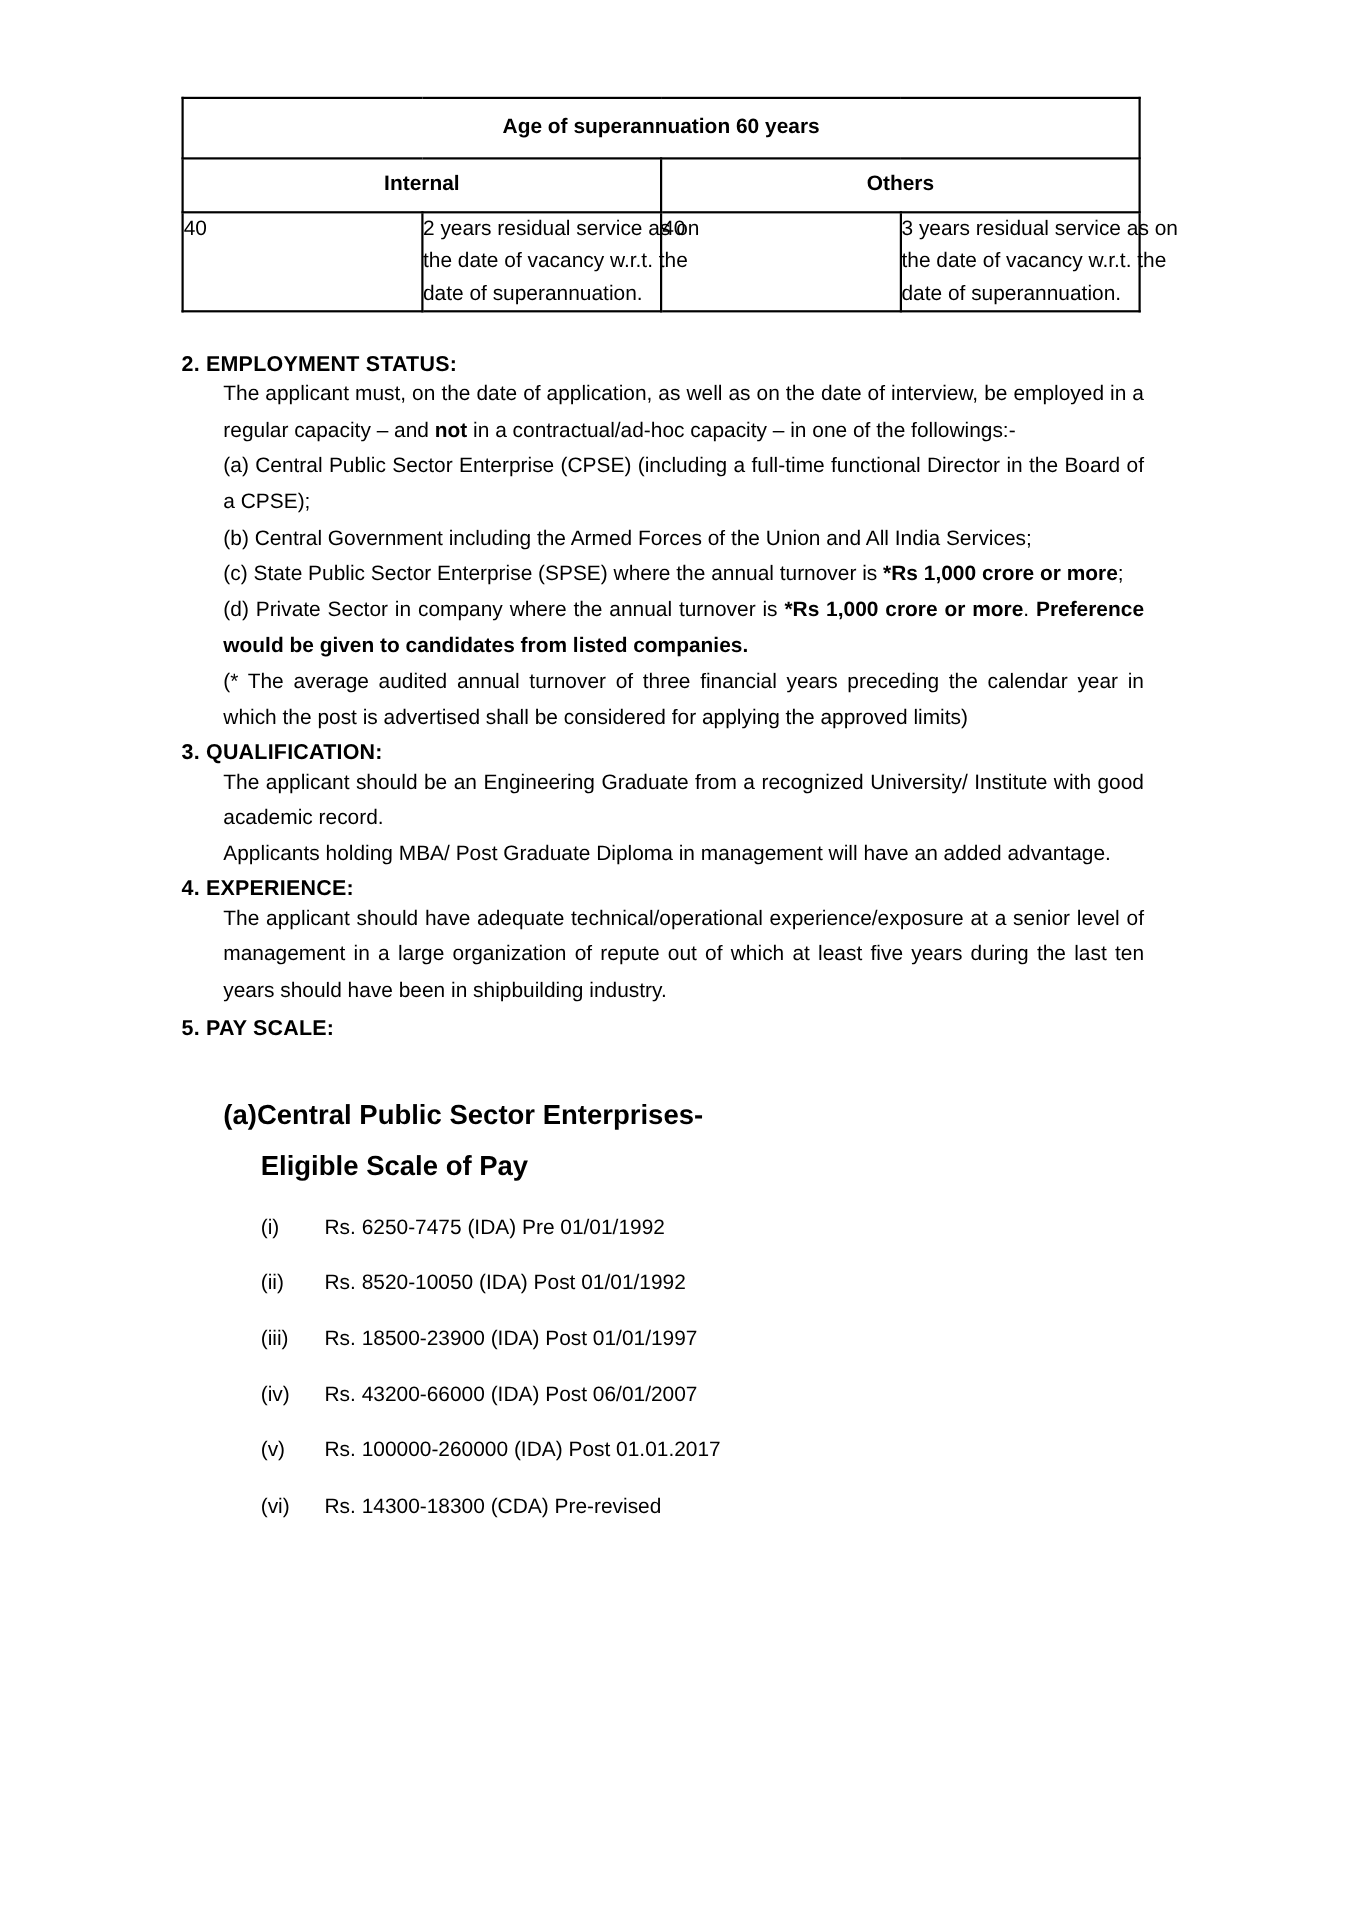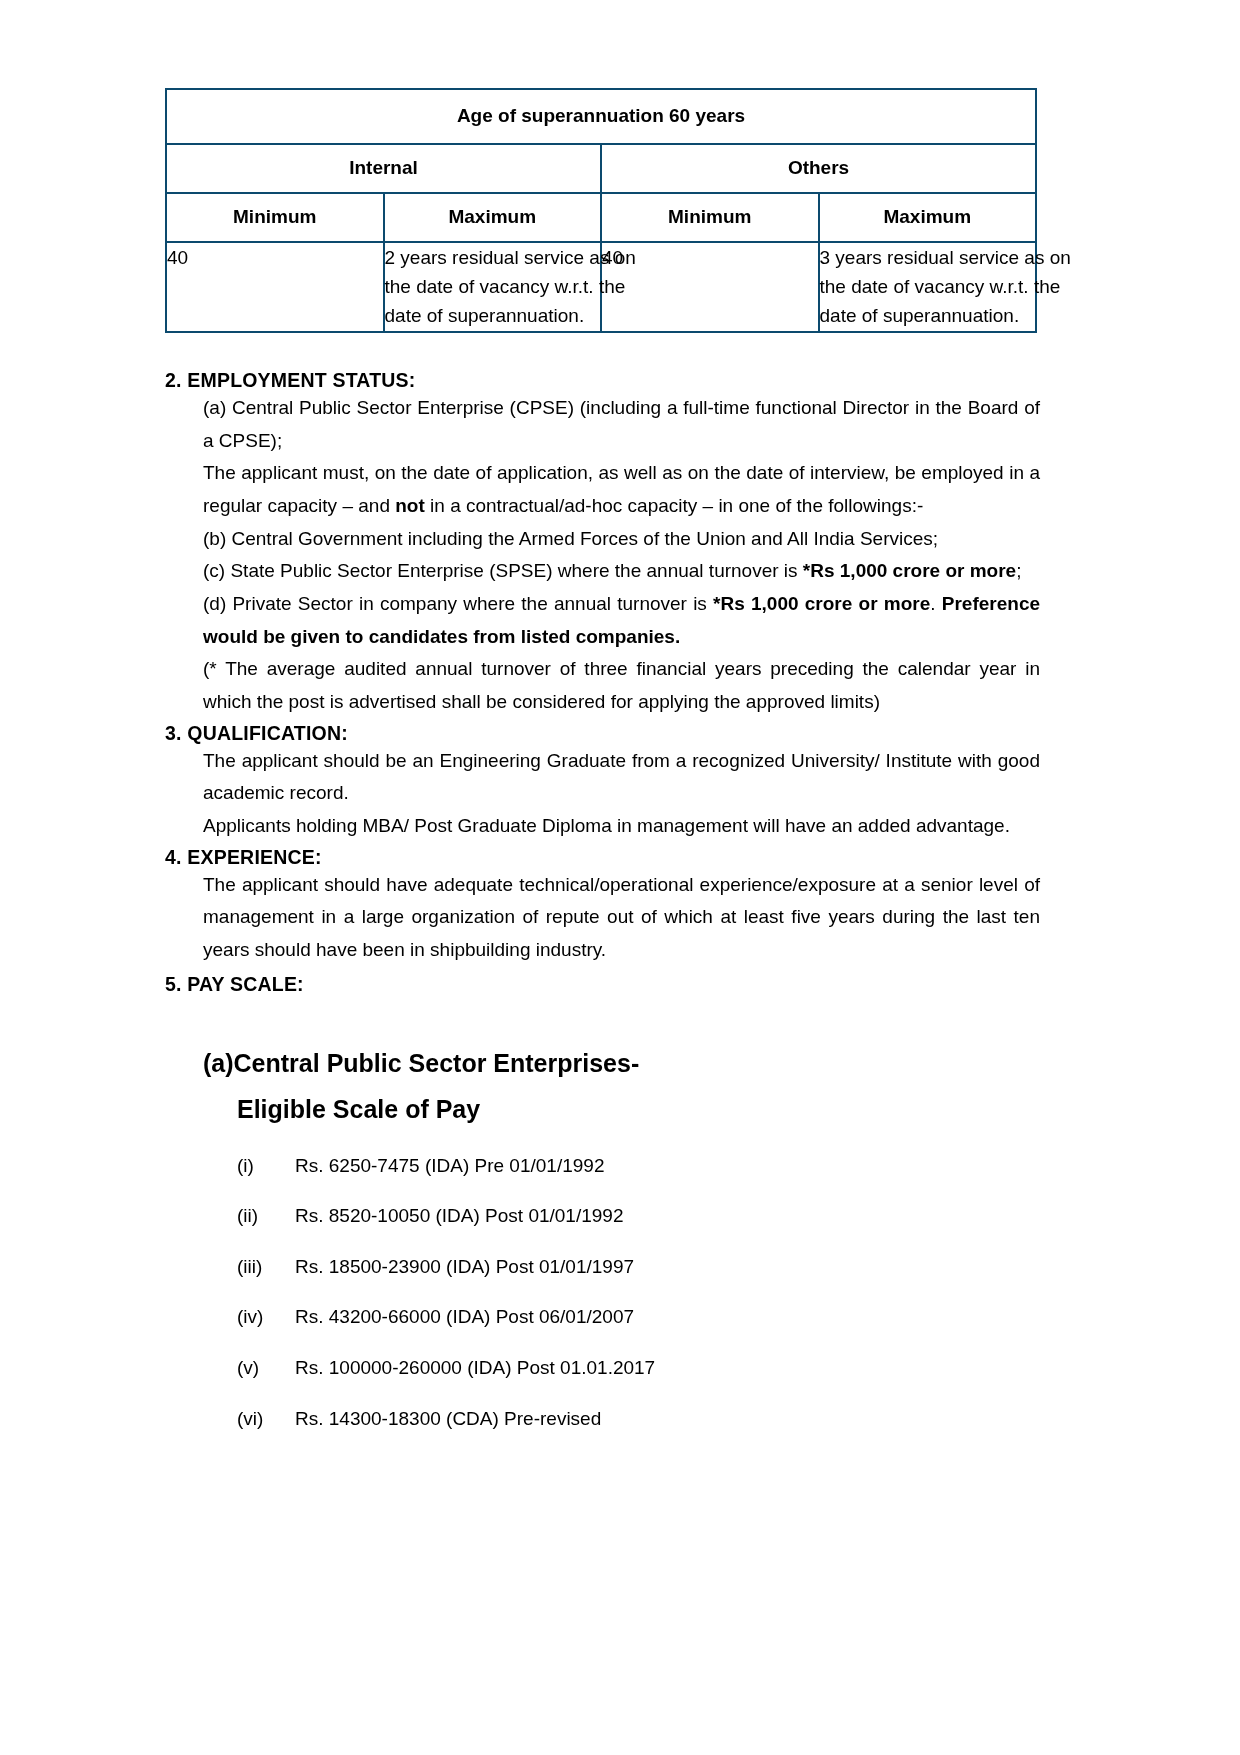--- a/index.html
+++ b/index.html
@@ -23,21 +23,21 @@
   }
 
   
   .age-table {
     width: 872px;
     border-collapse: collapse;
     table-layout: fixed;
     margin: 0 0 0 0;
   }
   .age-table td, .age-table th {
-    border: 2px solid #0c4a6e;
+    border: 2px solid #000000;
     padding: 0;
     vertical-align: top;
   }
   .age-table .hd {
     text-align: center;
     font-weight: bold;
     font-size: 19px;
     padding: 12px 4px 13px;
     line-height: 1.15;
   }
@@ -118,49 +118,43 @@
 <div class="page">
 
   <table class="age-table">
     <tbody>
       <tr>
         <td class="hd hd-top" colspan="4">Age of superannuation 60 years</td>
       </tr>
       <tr>
         <td class="hd" colspan="2">Internal</td>
         <td class="hd" colspan="2">Others</td>
-      </tr>
-      <tr>
-        <td class="hd" style="width:145px">Minimum</td>
-        <td class="hd" style="width:288px">Maximum</td>
-        <td class="hd" style="width:147px">Minimum</td>
-        <td class="hd">Maximum</td>
       </tr>
       <tr>
         <td class="cell-num">40</td>
         <td class="cell-txt">
           <div>2 years residual service as on</div>
           <div>the date of vacancy w.r.t. the</div>
           <div>date of superannuation.</div>
         </td>
         <td class="cell-num">40</td>
         <td class="cell-txt">
           <div>3 years residual service as on</div>
           <div>the date of vacancy w.r.t. the</div>
           <div>date of superannuation.</div>
         </td>
       </tr>
     </tbody>
   </table>
 
   <p class="sec-head s2">2. EMPLOYMENT STATUS:</p>
 
+  <p class="para"><span>The applicant must, on the date of application, as well as on the date of interview, be employed in a regular capacity – and </span><b>not</b><span> in a contractual/ad-hoc capacity –  in one of the followings:-</span></p>
+
   <p class="para">(a) Central Public Sector Enterprise (CPSE) (including a full-time functional  Director in the Board of a CPSE);</p>
-
-  <p class="para"><span>The applicant must, on the date of application, as well as on the date of interview, be employed in a regular capacity – and </span><b>not</b><span> in a contractual/ad-hoc capacity –  in one of the followings:-</span></p>
 
   <p class="para nojust">(b) Central Government including the Armed Forces of the Union and All India Services;</p>
 
   <p class="para"><span>(c) State Public Sector Enterprise (SPSE) where the annual turnover is </span><b>*Rs 1,000 crore or more</b><span>;</span></p>
 
   <p class="para"><span>(d) Private Sector in company where the annual turnover is </span><b>*Rs 1,000 crore or more</b><span>. </span><b>Preference would be given to candidates from listed companies.</b></p>
 
   <p class="para">(* The average audited annual turnover of three financial years preceding the calendar year in which the post is advertised shall be considered for applying the approved limits)</p>
 
   <p class="sec-head s3">3. QUALIFICATION:</p>

